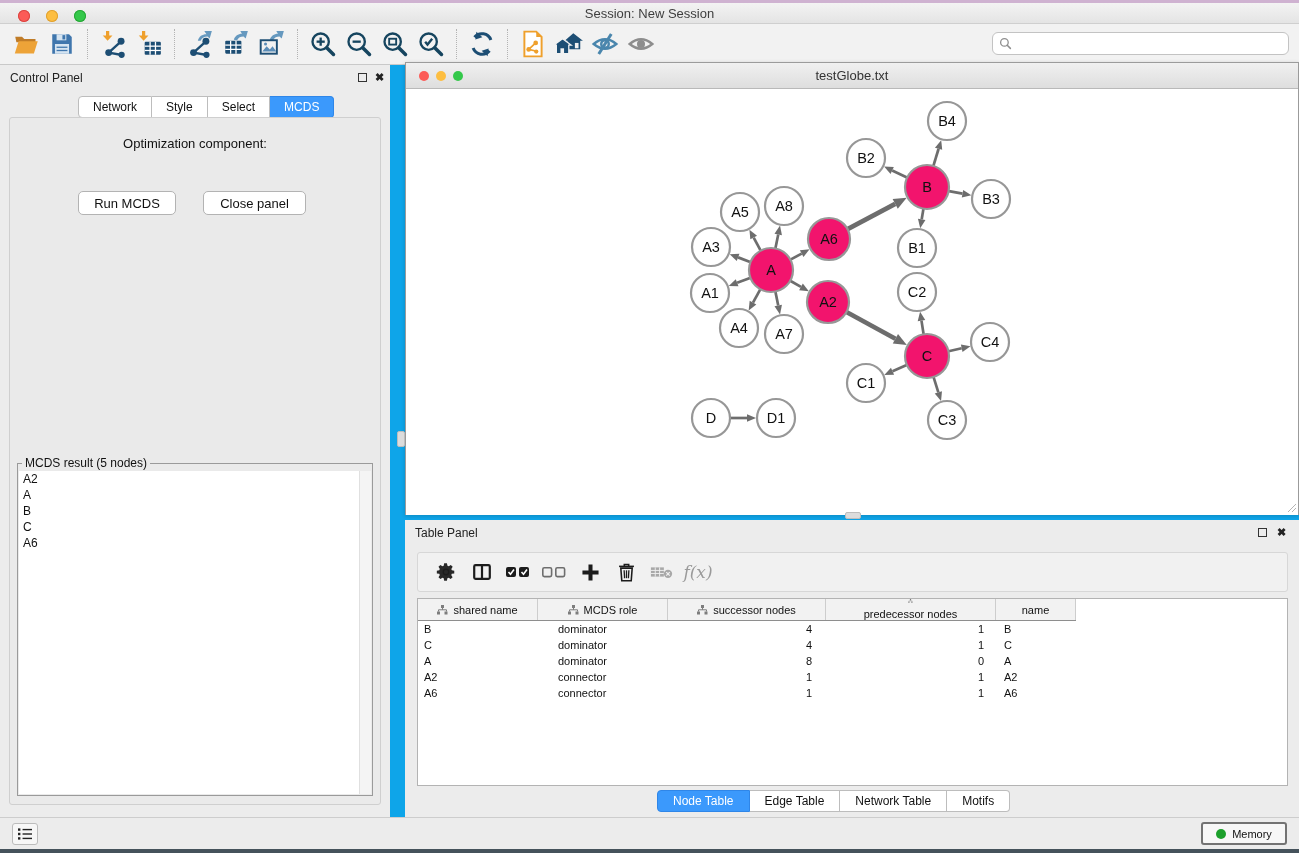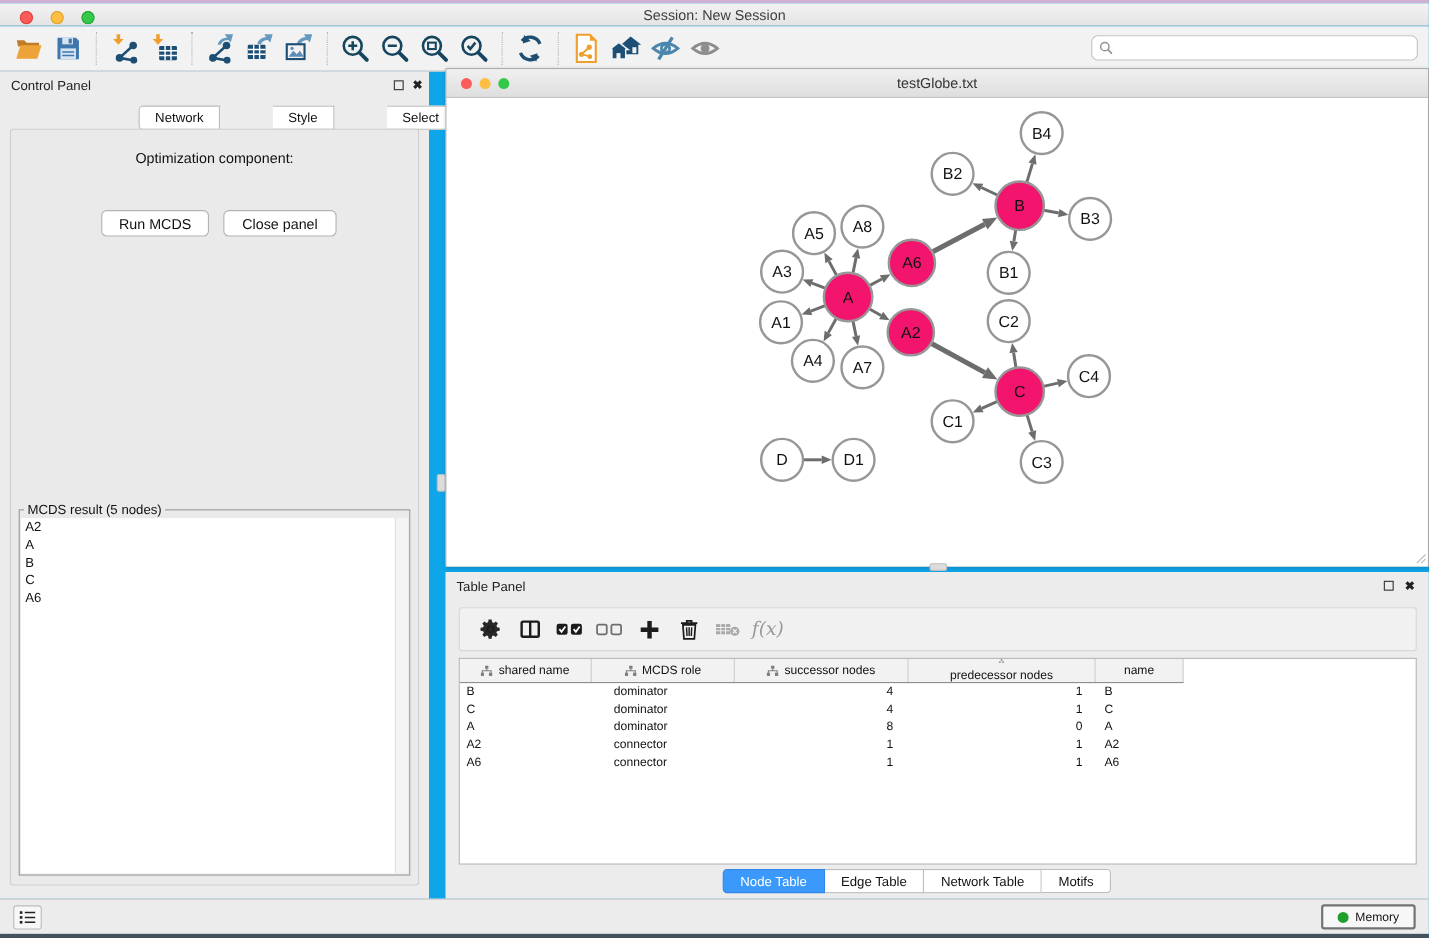--- a/index.html
+++ b/index.html
@@ -33,38 +33,38 @@
   
   .cpanel { position:absolute; left:0; top:65px; width:390px; height:752px; background:#ececec; }
   .panel-head { position:relative; height:26px; display:flex; align-items:center; padding-left:10px; }
   .panel-head .ptitle { font-size:12px; color:#222; }
   .winbtn-float { position:absolute; width:9px; height:9px; border:1.5px solid #333; top:8px; }
   .winbtn-close { position:absolute; top:6px; font-size:11px; font-weight:bold; color:#222; }
   .cpanel .winbtn-float { left:358px; } .cpanel .winbtn-close { left:375px; }
 
   .cp-tabs { position:absolute; left:78px; top:31px; display:flex; height:22px; }
   .cp-tab { background:#fff; border:1px solid #bdbdbd; border-left:none; font-size:12px; color:#111;
-    display:flex; align-items:center; justify-content:center; padding:0 14px;margin-left:48px; }
+    display:flex; align-items:center; justify-content:center; padding:0 14px; }
   .cp-tab:first-child { border-left:1px solid #bdbdbd; border-radius:4px 0 0 4px; }
   .cp-tab:last-child { border-radius:0 4px 4px 0; }
   .cp-tab.sel { background:#3b99fc; border-color:#2f86e8; color:#fff; }
 
   .cp-pane { position:absolute; left:9px; top:52px; width:372px; height:688px;
     background:#eaeaea; border:1px solid #cfcfcf; border-radius:3px; }
   .opt-label { position:absolute; top:18px; width:100%; text-align:center; font-size:13px; color:#111; }
   .dropdown { position:absolute; left:33px; top:39px; width:314px; height:25px; background:#fff;
     border:1px solid #b6b6b6; border-radius:5px; display:flex; align-items:center; padding-left:8px; }
   .dropdown .dval { font-size:13px; color:#111; }
   .stepper { position:absolute; right:2px; top:2px; width:18px; height:19px; border-radius:4px;
     background:linear-gradient(#6cb1f7,#3a8ef2); display:flex; flex-direction:column; align-items:center; justify-content:center; gap:2px; }
   .tri-up { width:0; height:0; border-left:4px solid transparent; border-right:4px solid transparent; border-bottom:5px solid #fff; }
   .tri-dn { width:0; height:0; border-left:4px solid transparent; border-right:4px solid transparent; border-top:5px solid #fff; }
   .cp-btn { position:absolute; top:73px; height:24px; background:#fff; border:1px solid #b3b3b3;
     border-radius:5px; font-size:13px; color:#111; display:flex; align-items:center; justify-content:center; }
-  .btn-run { left:82px; width:98px; } .btn-close { left:193px; width:103px; }
+  .btn-run { left:68px; width:98px; } .btn-close { left:193px; width:103px; }
 
   .result-fs { position:absolute; left:7px; right:7px; top:338px; bottom:8px;
     border:1px solid #9a9a9a; background:#eaeaea; }
   .result-fs legend { font-size:12px; color:#111; margin-left:4px; padding:0 3px; }
   .result-list { position:absolute; left:1px; right:13px; top:1px; bottom:1px; background:#fff; overflow:hidden; }
   .result-item { font-size:12px; color:#111; line-height:16px; padding-left:4px; }
   .result-scroll { position:absolute; right:1px; top:1px; bottom:1px; width:12px; background:#f4f4f4; border-left:1px solid #e0e0e0; }
 
   
   .netwin { position:absolute; left:405px; top:62px; width:894px; height:453px;

